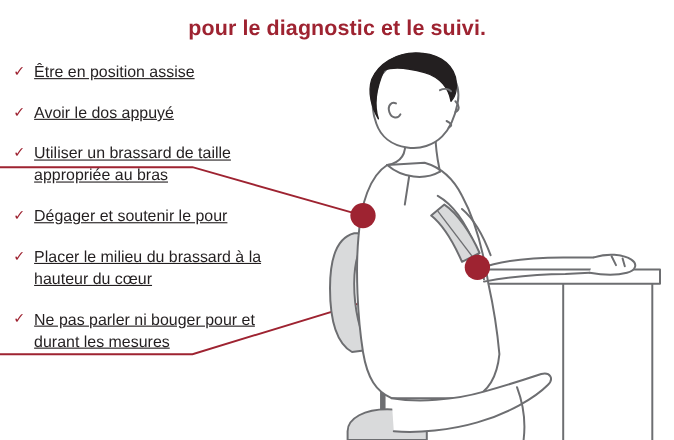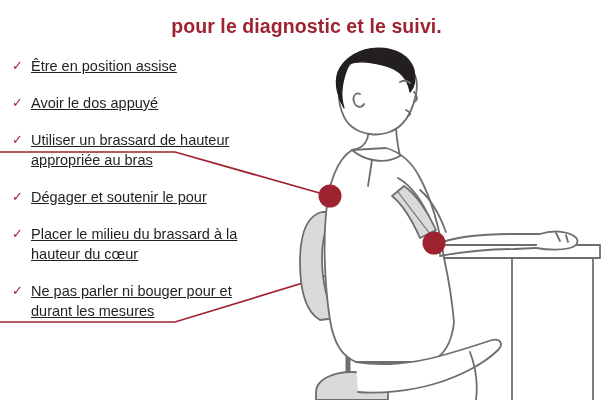--- a/index.html
+++ b/index.html
@@ -157,21 +157,21 @@
     <div class="item">
       <span class="check">✓</span>
       <span class="txt">Être en position assise</span>
     </div>
     <div class="item">
       <span class="check">✓</span>
       <span class="txt">Avoir le dos appuyé</span>
     </div>
     <div class="item">
       <span class="check">✓</span>
-      <span class="txt">Utiliser un brassard de hauteur
+      <span class="txt">Utiliser un brassard de taille
 appropriée au bras</span>
     </div>
     <div class="item">
       <span class="check">✓</span>
       <span class="txt">Dégager et soutenir le pour</span>
     </div>
     <div class="item">
       <span class="check">✓</span>
       <span class="txt">Placer le milieu du brassard à la
 hauteur du cœur</span>

